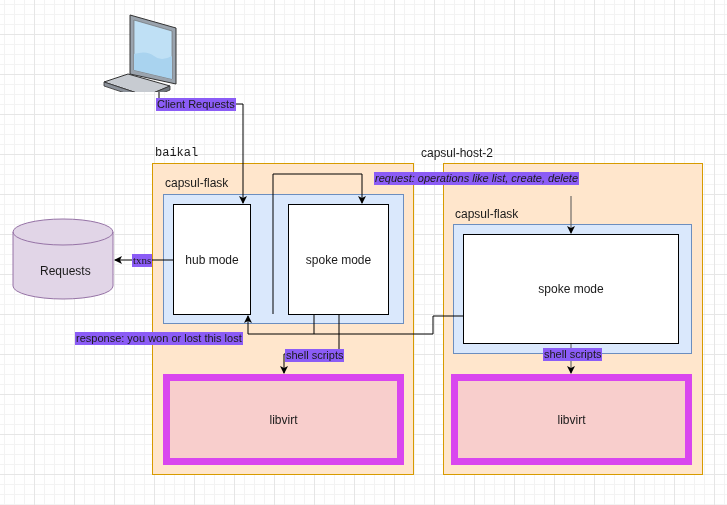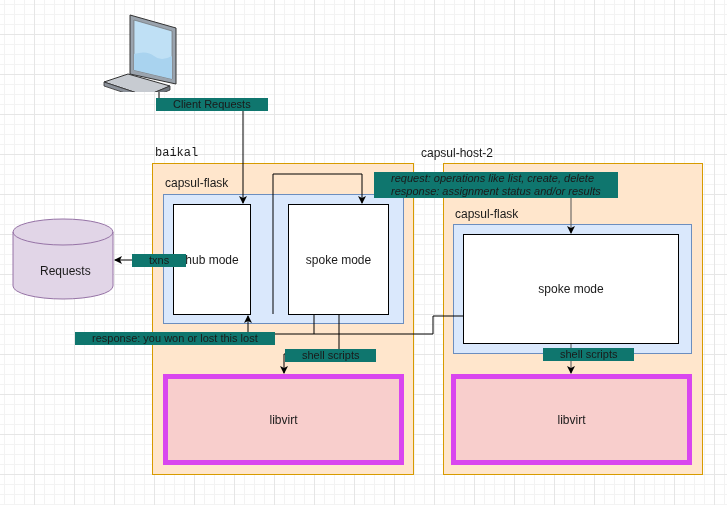--- a/index.html
+++ b/index.html
@@ -15,24 +15,24 @@
     background-position: -6px -6px, -6px -6px, -6px -6px, -6px -6px;
     font-family: "Liberation Sans", sans-serif;
     font-size: 11px;
     color: #1a1a1a;
   }
   .abs { position: absolute; }
   .host { background: #ffe6cc; border: 1px solid #d79b00; box-sizing: border-box; }
   .flask { background: #dae8fc; border: 1px solid #6c8ebf; box-sizing: border-box; }
   .mode { background: #ffffff; border: 1px solid #000; box-sizing: border-box;
           display: flex; align-items: center; justify-content: center; }
-  .libvirt { background: #f8cecc; border: 5px solid #d946ef; box-sizing: border-box;
+  .libvirt { background: #f8cecc; border: 7px solid #d946ef; box-sizing: border-box;
              display: flex; align-items: center; justify-content: center; }
   .label { white-space: nowrap; }
-  .lbl-bg { background: #0f766e; white-space: nowrap; line-height: 13px; padding: 0 17px; }
+  .lbl-bg { background: #8b5cf6; white-space: nowrap; line-height: 13px; padding: 0 1px; }
   svg.wires { position: absolute; left: 0; top: 0; pointer-events: none; }
 </style>
 </head>
 <body>
 
 <div class="abs" style="left:102px; top:12px; width:66px; width:90px; height:80px;">
   <svg width="90" height="80" viewBox="0 0 90 80">
     <polygon points="28,3 74,16 74,72 28,62" fill="#9aa3ad" stroke="#333" stroke-width="1"></polygon>
     <polygon points="32,8 70,19 70,67 32,58" fill="#bfe0f5" stroke="#666" stroke-width="0.6"></polygon>
     <path d="M32,42 Q45,38 52,44 T70,44 L70,67 L32,58 Z" fill="#a9d3ef"></path>
@@ -94,25 +94,24 @@
   <polyline points="571,196 571,233" fill="none" stroke="#555" stroke-width="1" marker-end="url(#arr)"></polyline>
 
   <polyline points="314,315 314,334 248,334 248,316" fill="none" stroke="#000" stroke-width="1" marker-end="url(#arr)"></polyline>
   <polyline points="463,316 433,316 433,334 314,334" fill="none" stroke="#000" stroke-width="1"></polyline>
 
   <polyline points="339,315 339,354 284,354 284,373" fill="none" stroke="#000" stroke-width="1" marker-end="url(#arr)"></polyline>
   <polyline points="571,344 571,373" fill="none" stroke="#555" stroke-width="1" marker-end="url(#arr)"></polyline>
 </svg>
 
 <div class="abs lbl-bg" style="left:156px; top:98px;">Client Requests</div>
-<div class="abs lbl-bg" style="left:132px; top:254px;">txns</div>
+<div class="abs lbl-bg" style="left:132px; top:254px;font-family:Liberation Serif, serif;">txns</div>
 
 <div class="abs" style="left:374px; top:172px;font-style:italic;">
   <div class="lbl-bg">request: operations like list, create, delete</div>
-  <div class="lbl-bg">response: assignment status and/or results</div>
 </div>
 
 <div class="abs" style="left:75px; top:332px;">
   <div class="lbl-bg">response: you won or lost this lost</div>
 </div>
 
 <div class="abs lbl-bg" style="left:285px; top:349px;">shell scripts</div>
 <div class="abs lbl-bg" style="left:543px; top:348px;">shell scripts</div>
 
 </body></html>

